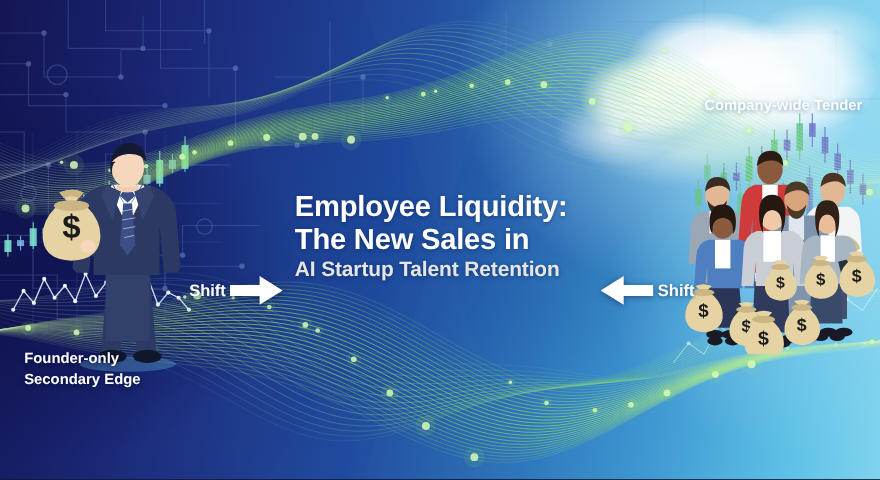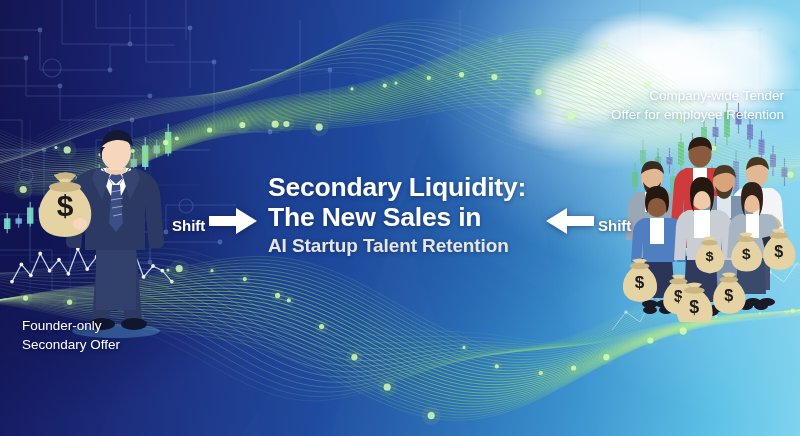--- a/index.html
+++ b/index.html
@@ -55,29 +55,29 @@
   }
   #title-block .l3 {
     font-size:19px; line-height:27px; font-weight:bold;
     color:#e5e5e5; letter-spacing:-.1px;
     text-shadow:0 1px 4px rgba(8,20,60,.45);
     white-space:nowrap;
   }
 
   .callout {
     position:absolute; z-index:30;
-    font-size:13.5px; font-weight:normal; line-height:19px;
+    font-size:13.5px; font-weight:bold; line-height:19px;
     color:#ffffff;
   }
   #callout-left  { left:22px; top:316px; width:170px; text-align:left;
                    text-shadow:0 1px 5px rgba(5,12,50,.85); }
   #callout-right { right:16px; top:86px; width:260px; text-align:right;
                    text-shadow:0 1px 5px rgba(40,90,130,.55); }
 
-  .shift-group { position:absolute; z-index:30; display:flex; align-items:flex-end; gap:4px; }
+  .shift-group { position:absolute; z-index:30; display:flex; align-items:center; gap:4px;margin-top:43px; }
   #shift-left  { left:172px; top:208px; }
   #shift-right { left:546px; top:208px; }
   .shift-label {
     font-size:15px; font-weight:bold; color:#fff;
     text-shadow:0 1px 4px rgba(8,20,60,.6);
   }
   .arrow-svg { display:block; filter:drop-shadow(0 1px 3px rgba(8,20,60,.5)); }
 </style>
 </head>
 <body>
@@ -671,33 +671,32 @@
         </g>
         <g transform="translate(86,104) scale(0.85)">
           <path d="M6 2 q8 -3 15 0 l-5 5 q4 1 7 4 q9 9 8 20 q-2 12 -17 13 q-15 -1 -17 -13 q-1 -11 8 -20 q3 -3 7 -4z" fill="#e5d3a4"></path>
           <ellipse cx="13.5" cy="8" rx="10" ry="3.2" fill="#cbb683"></ellipse>
           <text x="13.5" y="30" font-family="Liberation Sans, sans-serif" font-size="17" font-weight="bold" fill="#1b1b1b" text-anchor="middle">$</text>
         </g>
       </g>
   </svg>
 
   <div id="title-block">
-    <div class="l1">Secondary Liquidity:</div>
+    <div class="l1">Employee Liquidity:</div>
     <div class="l2">The New Sales in</div>
     <div class="l3">AI Startup Talent Retention</div>
   </div>
 
   <div class="callout" id="callout-left">
     <div>Founder-only</div>
-    <div>Secondary Offer</div>
+    <div>Secondary Edge</div>
   </div>
 
   <div class="callout" id="callout-right">
     <div>Company-wide Tender</div>
-    <div>Offer for employee Retention</div>
   </div>
 
   <div class="shift-group" id="shift-left">
     <span class="shift-label">Shift</span>
     <svg class="arrow-svg" width="48" height="26" viewBox="0 0 48 26">
       <path d="M0 8 H27 V0 L48 13 L27 26 V18 H0 Z" fill="#ffffff"></path>
     </svg>
   </div>
 
   <div class="shift-group" id="shift-right">

